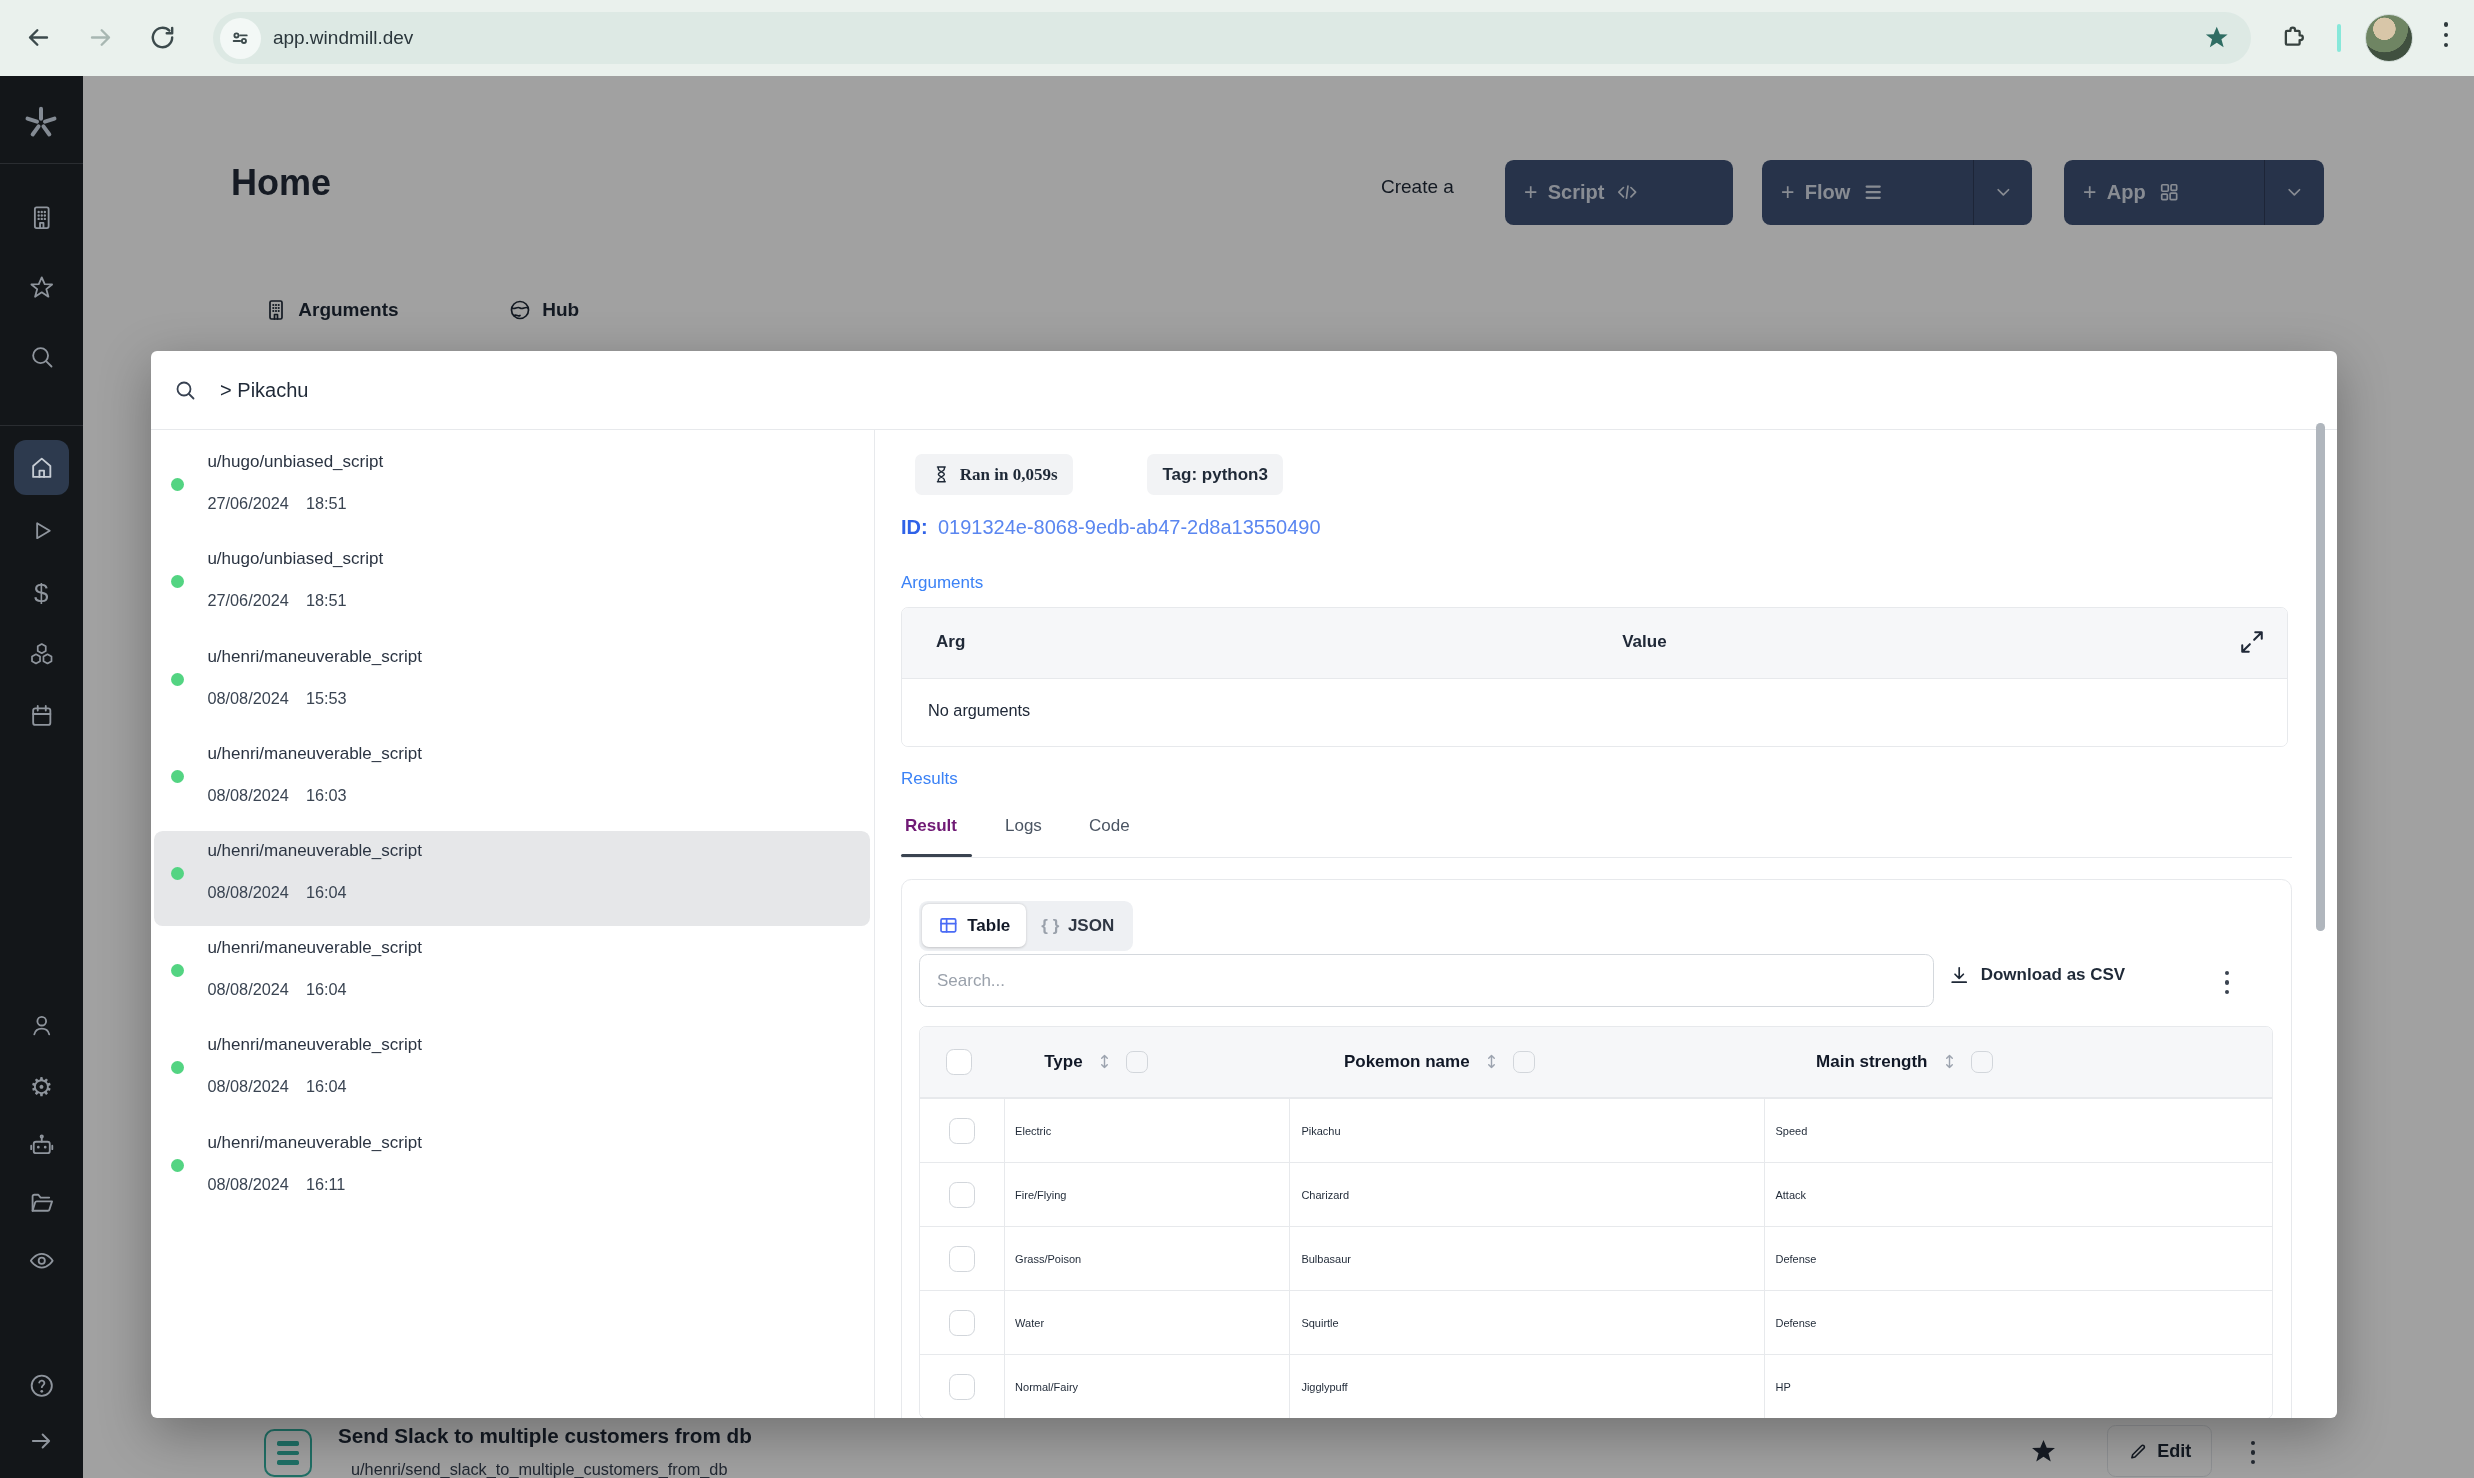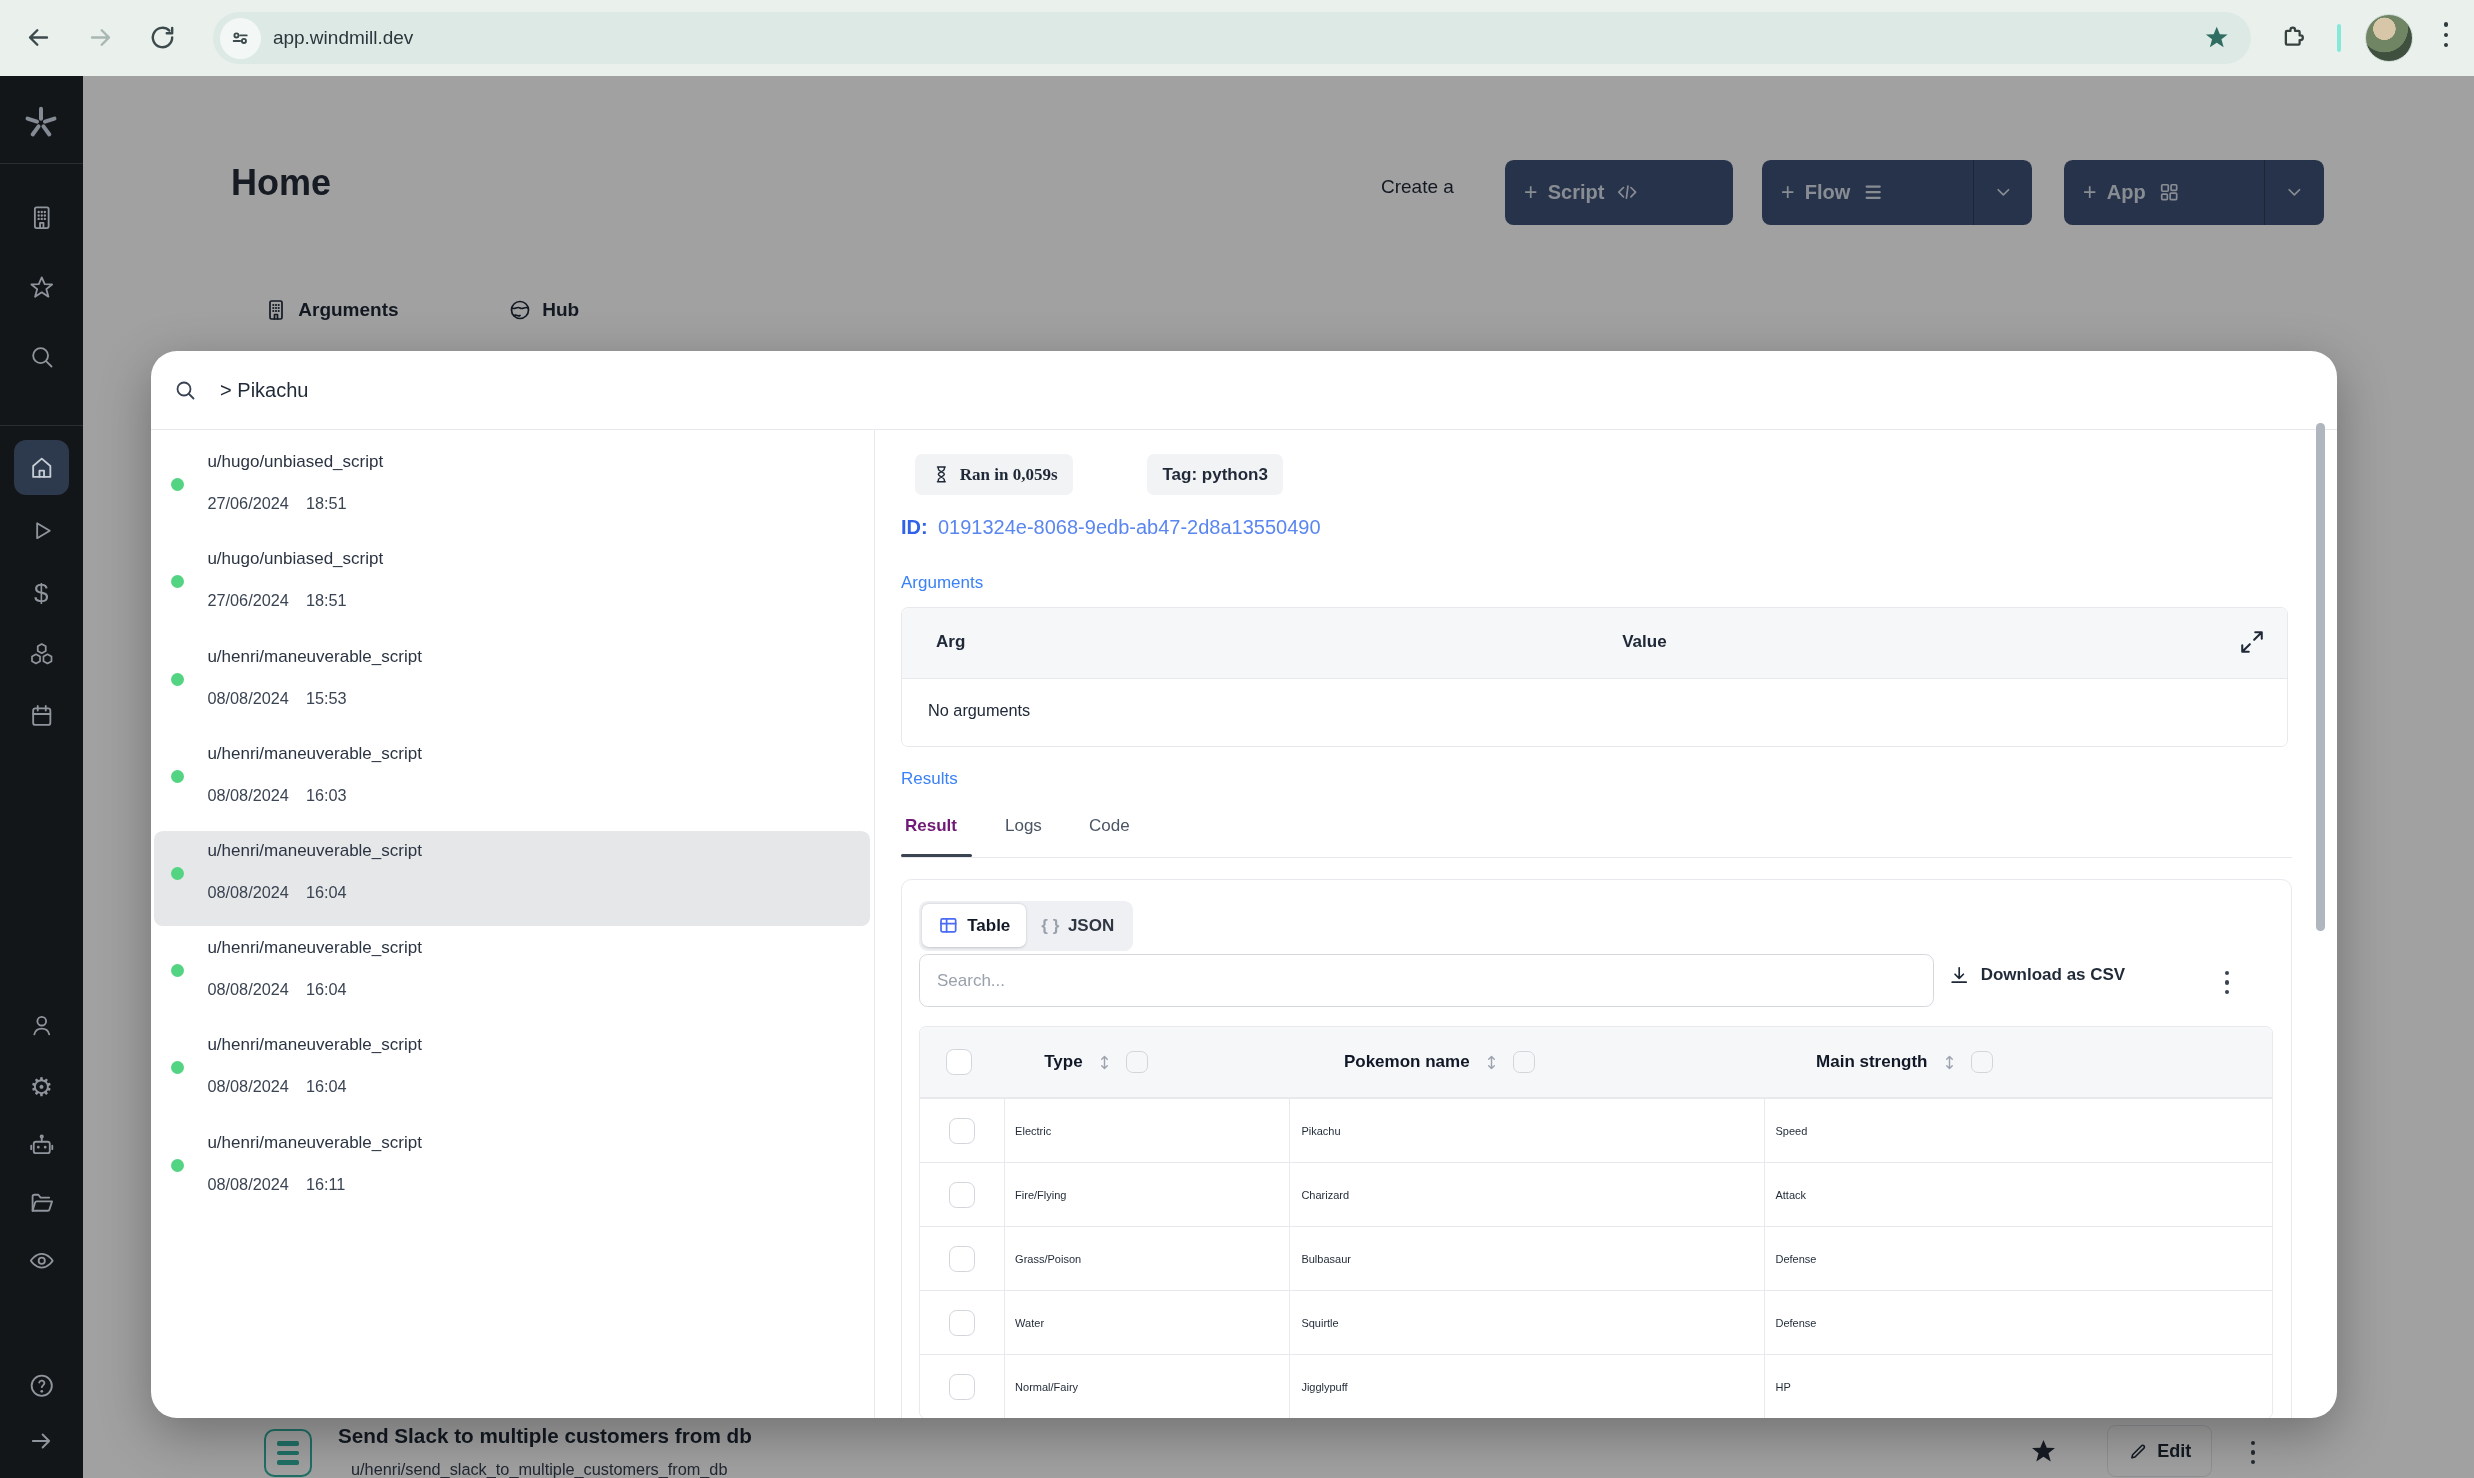--- a/index.html
+++ b/index.html
@@ -44,21 +44,21 @@
   .foot-ic i{display:block;width:22.4px;height:4.3px;border-radius:1.7px;background:#34b2a2;}
   .foot-title{left:255px;top:1348px;font-size:20.7px;font-weight:700;color:#1f2937;}
   .foot-path{left:268px;top:1384px;font-size:16.3px;color:#374151;}
   .edit-btn{left:2024px;top:1349px;width:105px;height:52px;border:1.3px solid #e3e6ea;border-radius:8.6px;
             background:rgba(255,255,255,0.12);display:flex;align-items:center;justify-content:center;gap:8.6px;
             font-size:18px;font-weight:600;color:#1f2937;}
 
   .overlay{left:83px;top:76px;width:2392px;height:1403px;background:rgba(0,0,0,0.37);}
 
   
-  .modal{left:151px;top:351px;width:2186px;height:1067px;background:#fff;border-radius:26px;
+  .modal{left:151px;top:351px;width:2186px;height:1067px;background:#fff;border-radius:6px;
          box-shadow:0 15.5px 52px rgba(0,0,0,.3);overflow:hidden;}
   .m-search{left:0;top:0;width:2186px;height:79px;border-bottom:0.9px solid #e7e9ec;display:flex;align-items:center;}
   .m-search input{border:none;outline:none;font-size:20px;color:#1f2937;margin-left:20.7px;width:774px;
                   font-family:"Liberation Sans","DejaVu Sans",sans-serif;background:transparent;}
   .v-div{left:723px;top:79px;width:0.9px;height:988px;background:#e7e9ec;}
 
   .run-item{position:absolute;left:3.4px;width:716px;height:95px;border-radius:8.6px;}
   .run-item.selected{background:#e6e7e9;}
   .run-dot{position:absolute;left:17px;top:36px;width:13px;height:13px;border-radius:50%;background:#53d482;}
   .run-path{position:absolute;left:53px;top:10.3px;font-size:17px;color:#2b3442;}
@@ -91,21 +91,21 @@
   .braces{color:#9aa1ab;font-weight:700;}
 
   .res-search{position:absolute;left:17px;top:74px;width:1015px;height:53px;border:1.2px solid #d4d8dd;border-radius:8.6px;
               padding:0 17px;font-size:17px;color:#1f2937;outline:none;background:#fff;
               font-family:"Liberation Sans","DejaVu Sans",sans-serif;}
   .res-search::placeholder{color:#9aa1ab;}
   .download{position:absolute;left:1046px;top:84px;display:flex;align-items:center;gap:10.3px;
             font-size:17px;font-weight:600;color:#1f2937;}
 
   .data-table{position:absolute;left:17px;top:146px;width:1354px;border:0.9px solid #e7e9ec;border-radius:6.9px;overflow:hidden;}
-  .dt-head{height:71px;background:#f6f7f9;border-bottom:0.9px solid #e7e9ec;display:flex;
+  .dt-head{height:71px;background:#f6f7f9;border-bottom:0.9px solid #e7e9ec;display:flex;align-items:center;
            font-size:17px;font-weight:700;color:#111827;gap:36px;}
   .dt-row{height:64px;border-top:0.9px solid #e7e9ec;display:flex;align-items:stretch;font-size:11px;color:#1f2937;background:#fff;}
   .dt-row:first-of-type{border-top:none;}
   .c-cb{width:85px;display:flex;align-items:center;justify-content:center;}
   .c-type{width:286px;display:flex;align-items:center;padding-left:10.3px;gap:12px;}
   .c-name{width:476px;display:flex;align-items:center;padding-left:11.2px;gap:12px;}
   .c-str{width:508px;display:flex;align-items:center;padding-left:10.3px;gap:12px;}
   .dt-row .c-type,.dt-row .c-name{border-right:0.9px solid #e7e9ec;}
   .dt-row .c-cb{border-right:0.9px solid #e7e9ec;}
   .cb{width:26px;height:26px;border:1.4px solid #d2d6db;border-radius:7.7px;background:#fff;}

